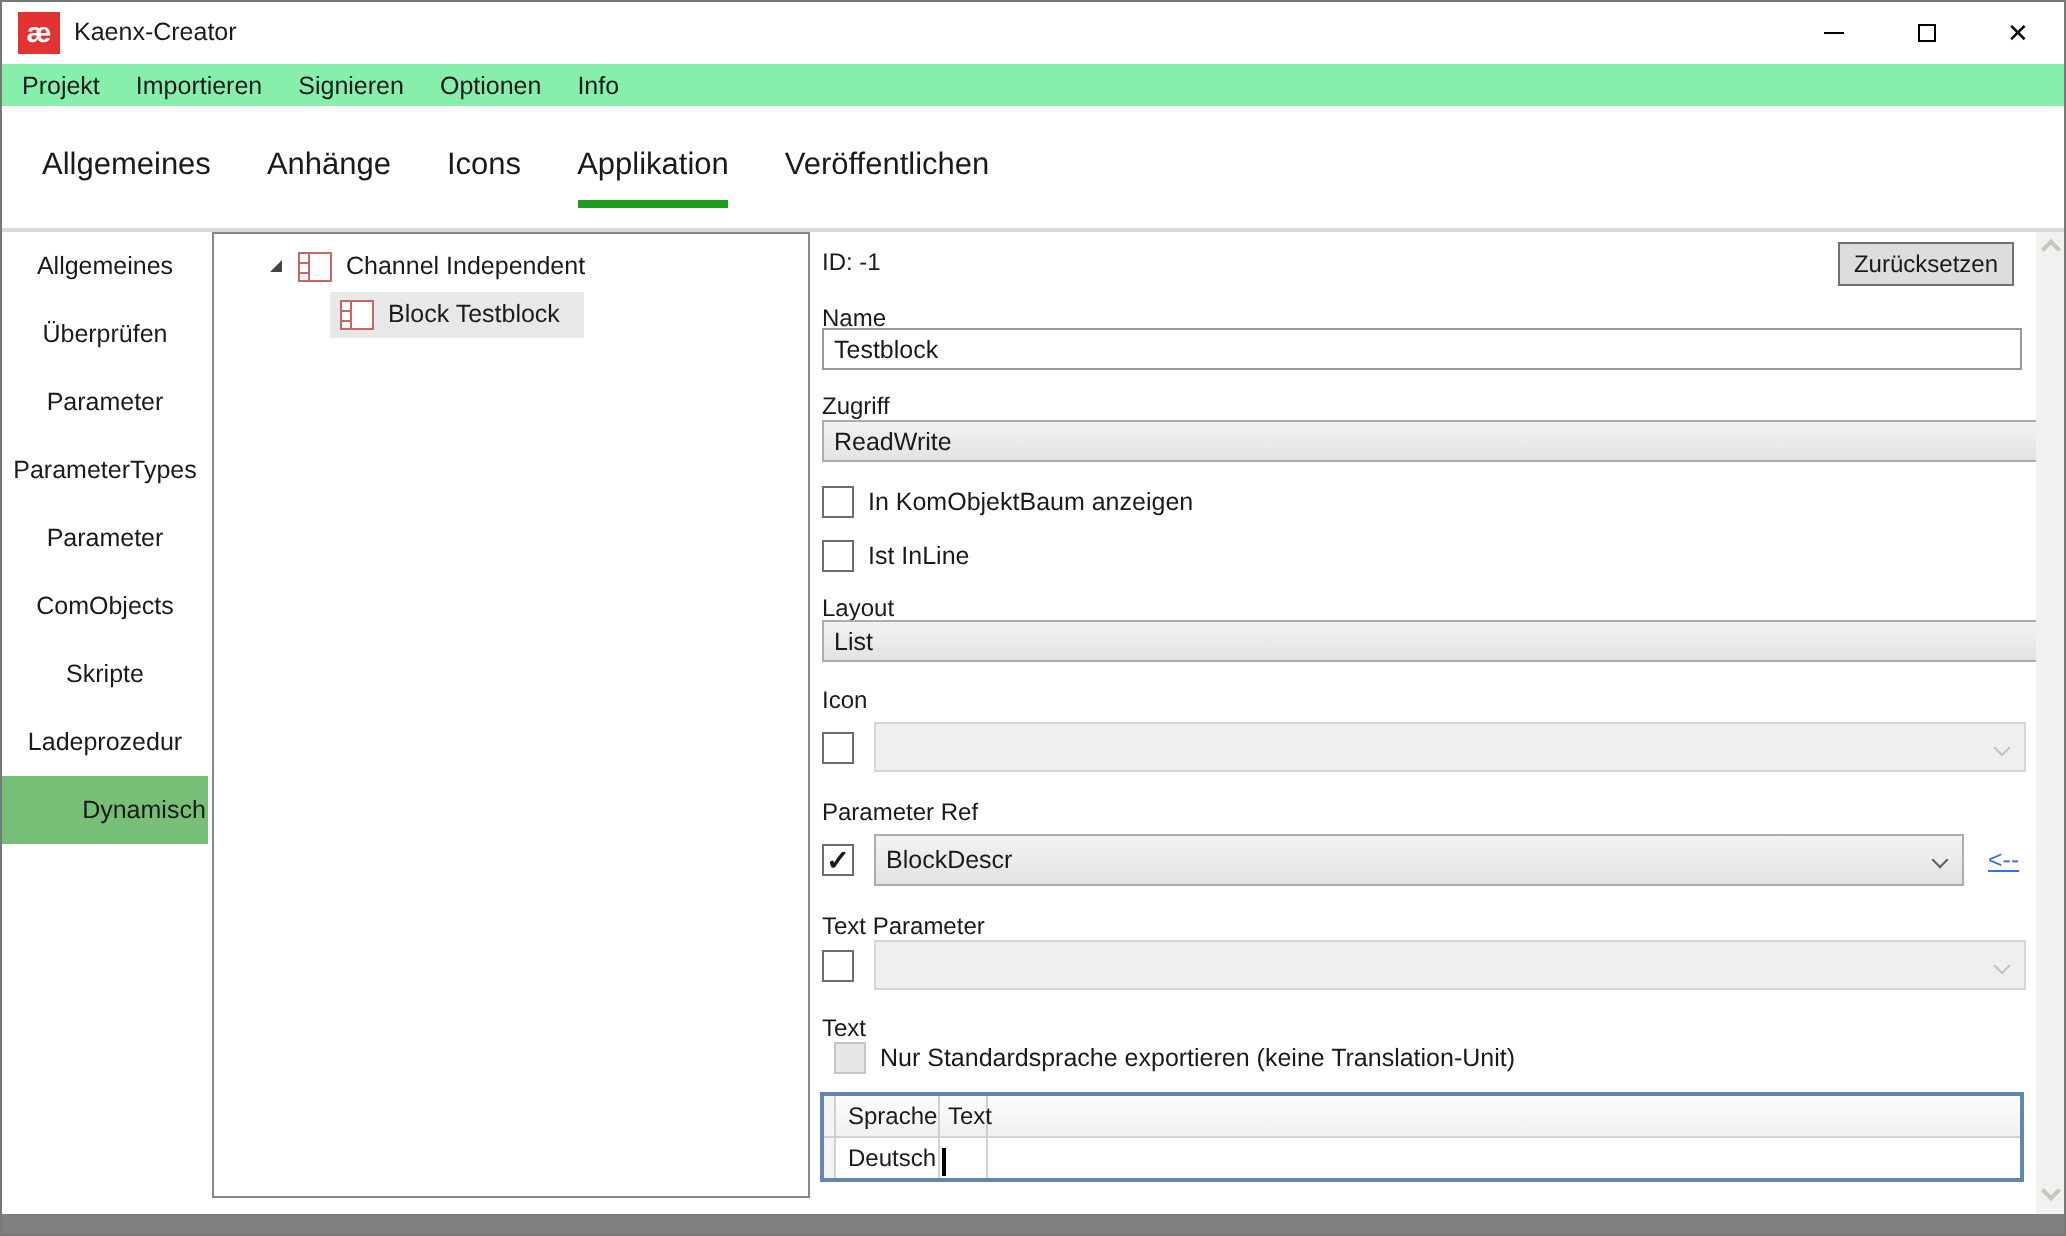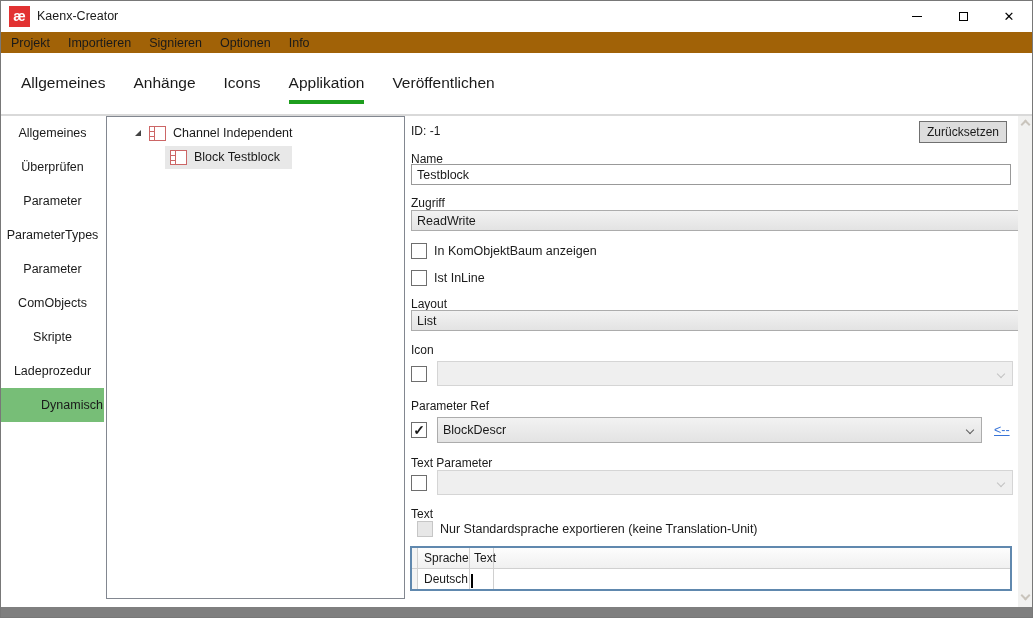--- a/index.html
+++ b/index.html
@@ -16,21 +16,21 @@
     color:#ffffff; font-weight:bold; font-size:14px; text-align:center; line-height:21px;
   }
   .title-text { position:absolute; left:36px; top:8px; font-size:12.5px; }
   .win-btns { position:absolute; right:0; top:0; height:31px; display:flex; }
   .win-btn { width:46px; height:31px; display:flex; align-items:center; justify-content:center; }
   .glyph-min { width:10px; height:0; border-bottom:1px solid #000; }
   .glyph-max { width:9px; height:9px; border:1px solid #000; }
   .glyph-close { font-size:13px; line-height:13px; color:#000; }
   
   .menubar {
-    position:absolute; left:0; top:31px; width:100%; height:21px; background:#a16207;
+    position:absolute; left:0; top:31px; width:100%; height:21px; background:#86efac;
     display:flex; align-items:center; padding-left:1px; font-size:12.5px;
   }
   .menu-item { padding:0 9px; }
   
   .tabbar {
     position:absolute; left:0; top:52px; width:100%; height:63px; background:#ffffff;
     border-bottom:2px solid #D9D9D9; display:flex; align-items:flex-end; padding:0 0 10px 20px;
   }
   .tab { font-size:15.5px; margin-right:28px; padding-bottom:8px; border-bottom:4px solid transparent; }
   .tab.active { border-bottom:4px solid #1D9E1D; }

